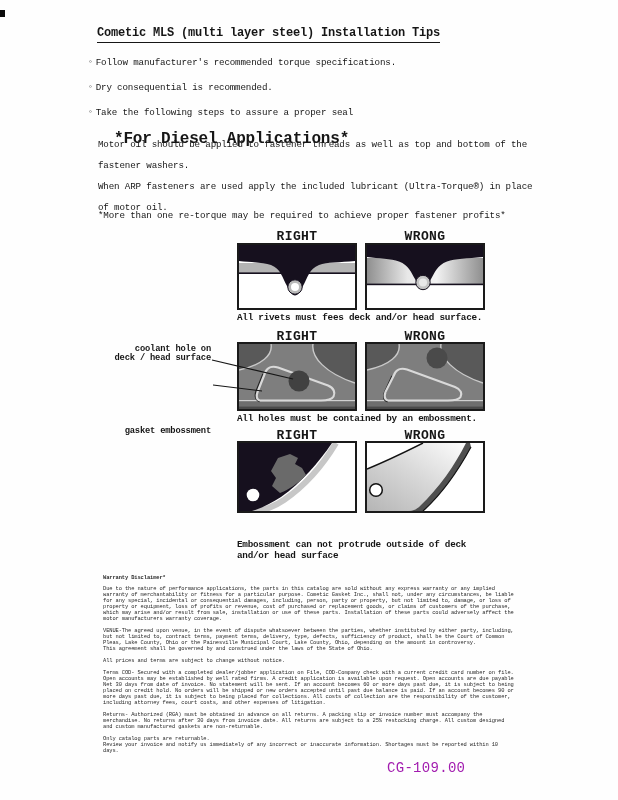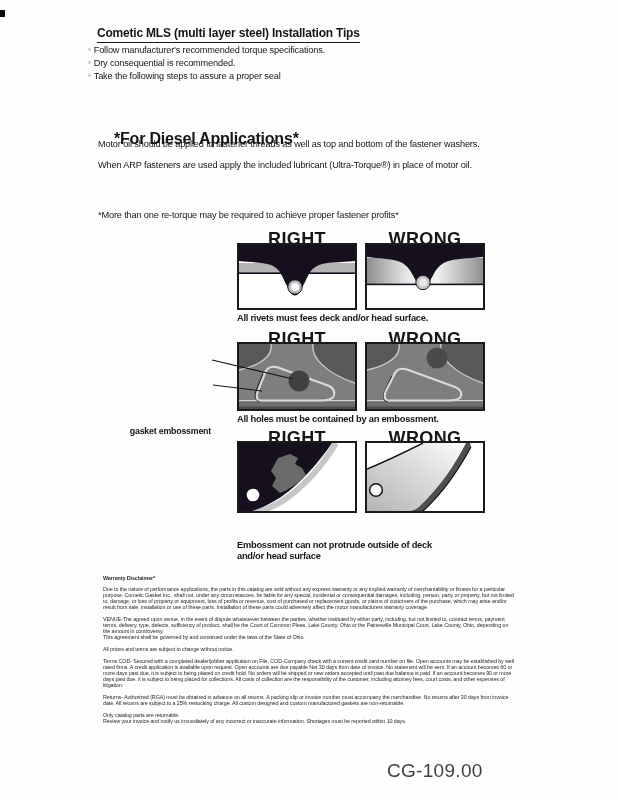--- a/index.html
+++ b/index.html
@@ -1,46 +1,46 @@
 <!DOCTYPE html>
 <html><head>
 <meta charset="utf-8">
 <style>
   html,body { margin:0; padding:0; background:#ffffff; }
   .page {
     position:relative; width:618px; height:800px; background:#fefefe;
-    font-family:Liberation Sans, sans-serif; color:#161616;
+    font-family:Liberation Mono, monospace; color:#161616;
     overflow:hidden;
   }
   .corner-mark { position:absolute; left:0; top:10px; width:5px; height:7px; background:#0a0a0a; }
 
   .title {
     position:absolute; left:97px; top:26px; margin:0;
     font-size:12px; font-weight:bold; letter-spacing:-0.2px;
     border-bottom:1.8px solid #161616; padding-bottom:2px; white-space:nowrap;
   }
 
   .bullets { position:absolute; left:88px; top:43px; width:460px;
     font-size:9.2px; letter-spacing:-0.15px; }
-  .bullet-row { height:13px; line-height:13px; white-space:nowrap; }
+  .bullet-row { height:13px; line-height:13px; white-space:nowrap;margin-top:12px; }
   .bullet-row.sub { padding-left:15px; }
   .mk { display:inline-block; margin-right:3px; }
   .mk-o { font-size:8px; vertical-align:1px; }
   .mk-f { font-size:9px; }
 
   .diesel-heading { position:absolute; left:98px; top:114px; margin:16px;
     font-size:16px; font-weight:bold; letter-spacing:-0.2px; }
   .para { position:absolute; left:98px; margin:0; width:450px;
     font-size:9.2px; line-height:21px; letter-spacing:-0.15px; white-space:pre-line; }
   .p-oil { top:134px; }
   .p-retorque { top:162px; }
   .p-note { top:205px; }
 
   .diag-label { position:absolute; width:120px; text-align:center;
-    font-size:18px; font-weight:bold; letter-spacing:0.4px; }
+    font-size:13px; font-weight:bold; letter-spacing:0.4px; }
   .col-right { left:237px; }
   .col-wrong { left:365px; }
   .lr1 { top:229px; } .lr2 { top:329px; } .lr3 { top:428px; }
 
   .panel { position:absolute; width:116px; border:2px solid #1a1a1a; background:#fff; }
   .panel svg { display:block; }
   .pr1 { top:243px; height:63px; }
   .pr2 { top:342px; height:65px; }
   .pr3 { top:441px; height:68px; }
 
@@ -54,22 +54,22 @@
   .lbl-coolant { top:345px; }
   .lbl-emboss  { top:379px;margin-top:48px; }
   .leader-overlay { position:absolute; left:200px; top:352px; width:110px; height:45px;
     z-index:5; pointer-events:none; }
 
   .fine-print { position:absolute; left:103px; top:575px; width:412px;
     font-size:5.4px; line-height:6px; letter-spacing:-0.1px; color:#2a2a2a; }
   .fp-heading { font-weight:bold; margin:0 0 5px 0; }
   .fp-para { margin:0 0 6px 0; white-space:pre-line; }
 
-  .doc-code { position:absolute; left:387px; top:760px; font-size:19px;
-    letter-spacing:0.3px; color:#404040; }
+  .doc-code { position:absolute; left:387px; top:760px; font-size:14px;
+    letter-spacing:0.3px; color:#a21caf; }
 </style>
 </head>
 <body>
 
 <div class="page">
 
   <div class="corner-mark"></div>
 
   <h1 class="title">Cometic MLS (multi layer steel) Installation Tips</h1>
 
@@ -113,20 +113,22 @@
       <path d="M0,0 H116 V12 C100,13.5 88,13.5 80,16.5 C70,20.5 68,27 64,34 C61,40 59,44.5 56,44.5 C53,44.5 51,40 48,34 C44,27 42,20.5 32,16.5 C24,13.5 12,13.5 0,12 Z" fill="#16101e"></path>
       <circle cx="56" cy="37.5" r="7.2" fill="#c4c4c4" stroke="#16101e" stroke-width="1"></circle>
       <circle cx="56" cy="37.5" r="4" fill="#e8e8e8"></circle>
     </svg>
   </div>
   <div class="caption cap1">All rivets must fees deck and/or head surface.</div>
 
   <div class="diag-label lr2 col-right">RIGHT</div>
   <div class="diag-label lr2 col-wrong">WRONG</div>
 
+  <div class="side-label lbl-coolant">coolant hole on
+deck / head surface</div>
   <div class="side-label lbl-emboss">gasket embossment</div>
   <svg class="leader-overlay" viewBox="0 0 110 45">
     <line x1="12" y1="8" x2="93" y2="27" stroke="#161616" stroke-width="1.2"></line>
     <line x1="13" y1="33" x2="62" y2="39" stroke="#161616" stroke-width="1.2"></line>
   </svg>
 
   <div class="panel pr2 col-right">
     <svg viewBox="0 0 116 65" width="116" height="65">
       <rect width="116" height="65" fill="#7e7e7e"></rect>
       <path d="M0,0 H32 C34,11 23,21 0,26 Z" fill="#595959"></path>

